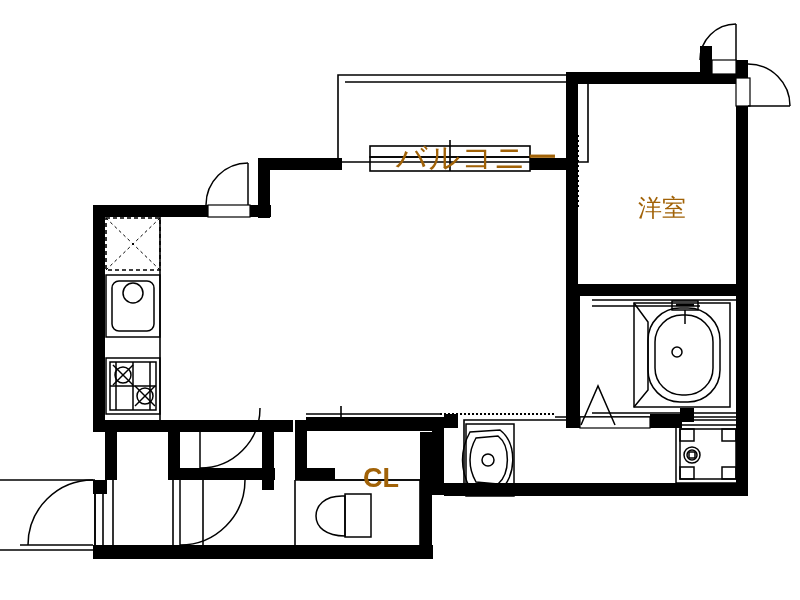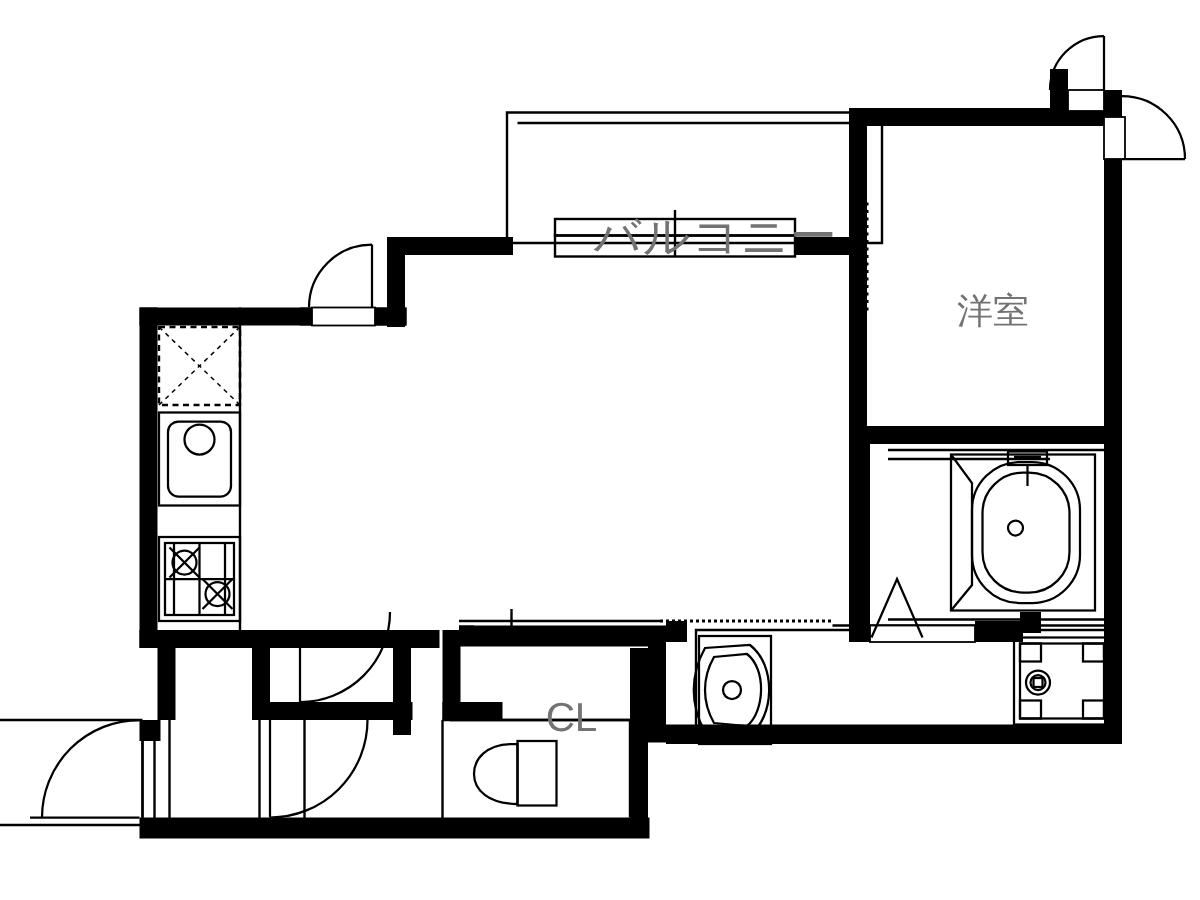--- a/index.html
+++ b/index.html
@@ -21,21 +21,21 @@
   #plan-svg {
     position: absolute;
     top: 0;
     left: 0;
     width: 800px;
     height: 600px;
     display: block;
   }
   .room-label {
     position: absolute;
-    color: #737373;
+    color: #a16207;
     text-align: center;
     line-height: 1.12;
     white-space: pre;
     font-family: "Liberation Sans", sans-serif;
     user-select: none;
   }
   .lbl-balcony {
     font-size: 31px;
     letter-spacing: 1px;
     font-weight: 500;
@@ -43,21 +43,21 @@
   .lbl-ldk {
     font-size: 32px;
     font-weight: 500;
   }
   .lbl-bed {
     font-size: 24px;
     font-weight: 500;
   }
   .lbl-cl {
     font-size: 27px;
-    font-weight: 400;
+    font-weight: 700;
   }
 </style>
 </head>
 <body>
 
 <div id="plan-root">
 
   <svg id="plan-svg" viewBox="0 0 800 600" xmlns="http://www.w3.org/2000/svg">
 
     <g fill="none" stroke="#000000" stroke-width="1.6">

